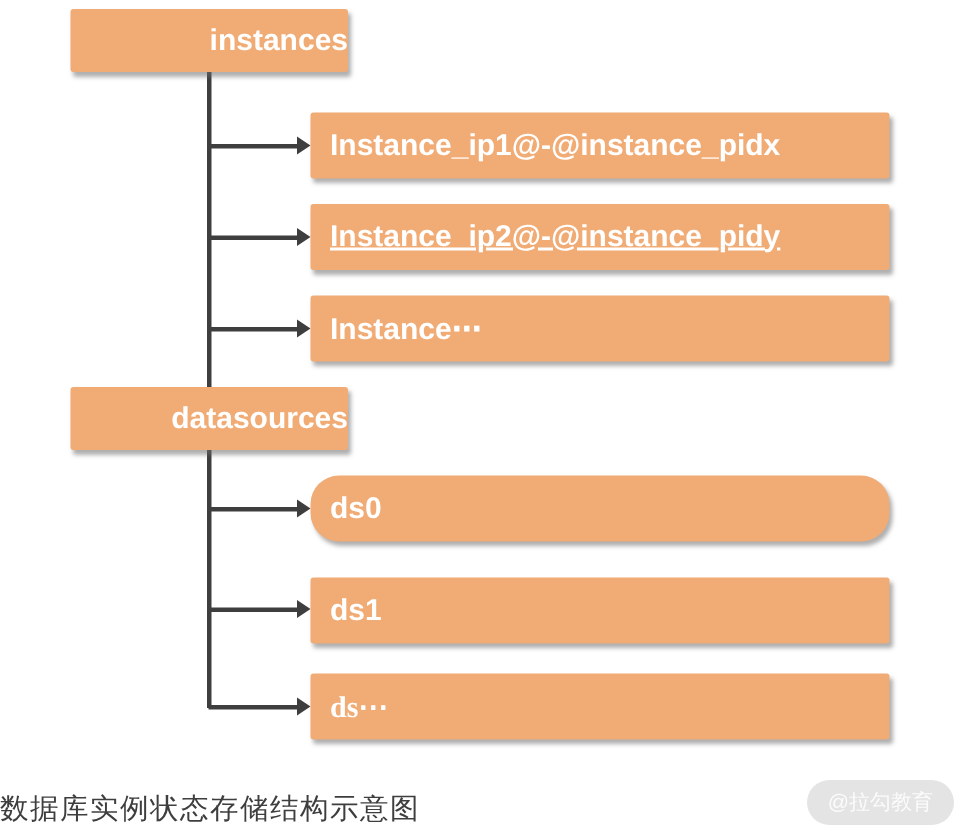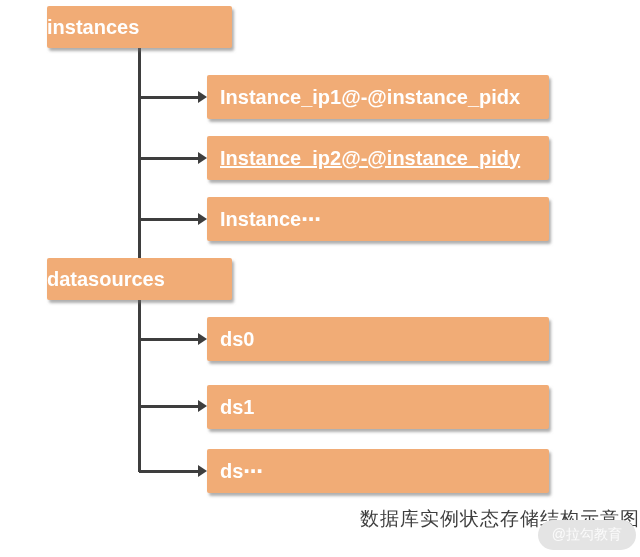--- a/index.html
+++ b/index.html
@@ -69,45 +69,45 @@
     box-shadow: 2px 3px 3px rgba(110,110,110,0.55);
     display: flex;
     align-items: center;
     z-index: 2;
     white-space: nowrap;
   }
   .parent {
     left: 47px;
     width: 185px;
     height: 42px;
-    justify-content: flex-start;
+    justify-content: flex-end;
   }
   .child {
     left: 207px;
-    width: 342px;
+    width: 386px;
     height: 44px;
     padding-left: 13px;
     justify-content: flex-start;
   }
   .p-instances   { top: 6px; }
   .c1            { top: 75px; }
   .c2            { top: 136px; text-decoration: underline; }
   .c3            { top: 197px; }
   .p-datasources { top: 258px; }
-  .d1            { top: 317px; }
+  .d1            { top: 317px; border-radius: 19px; }
   .d2            { top: 385px; text-align: center; }
-  .d3            { top: 449px; }
+  .d3            { top: 449px; font-family: Liberation Serif, serif; }
 
   
   .caption {
     position: absolute;
     left: 0;
     right: 0;
-    top: 506px;
-    text-align: right;
+    top: 526px;
+    text-align: left;
     font-size: 19px;
     letter-spacing: 1px;
     color: var(--caption-text);
   }
 
   
   .watermark {
     position: absolute;
     right: 4px;
     bottom: 7px;

